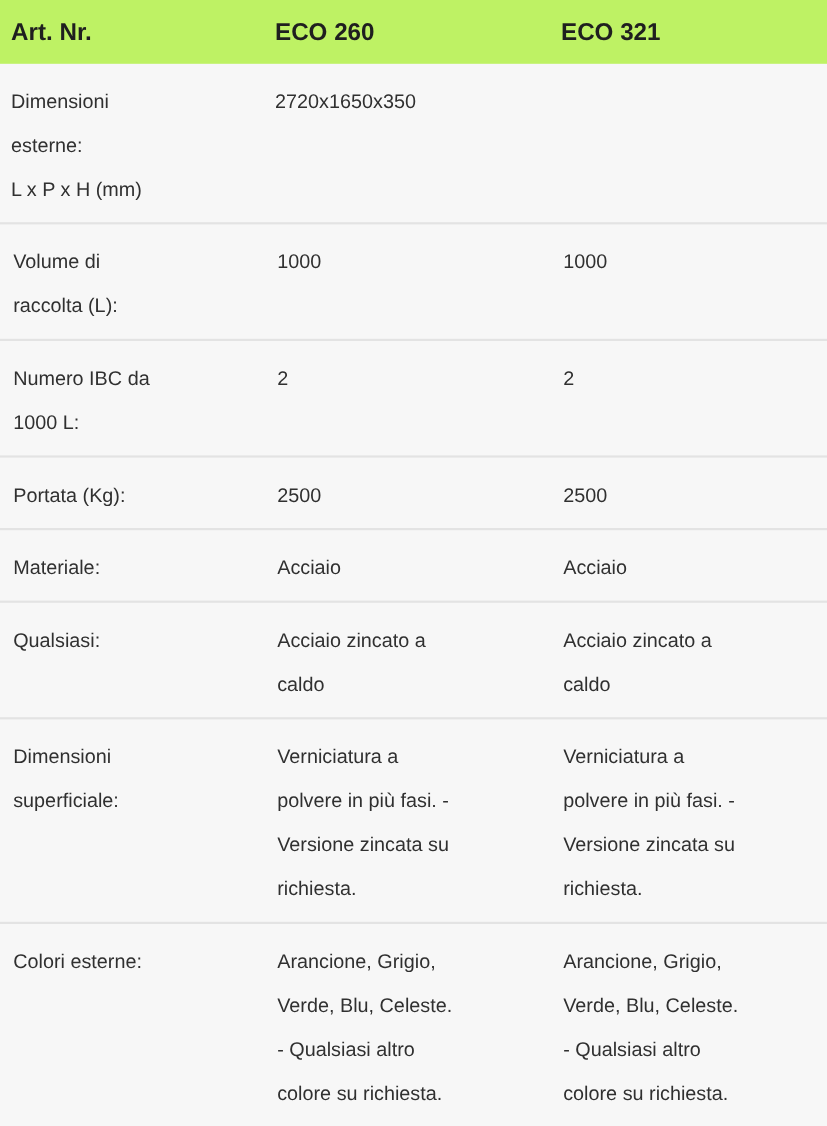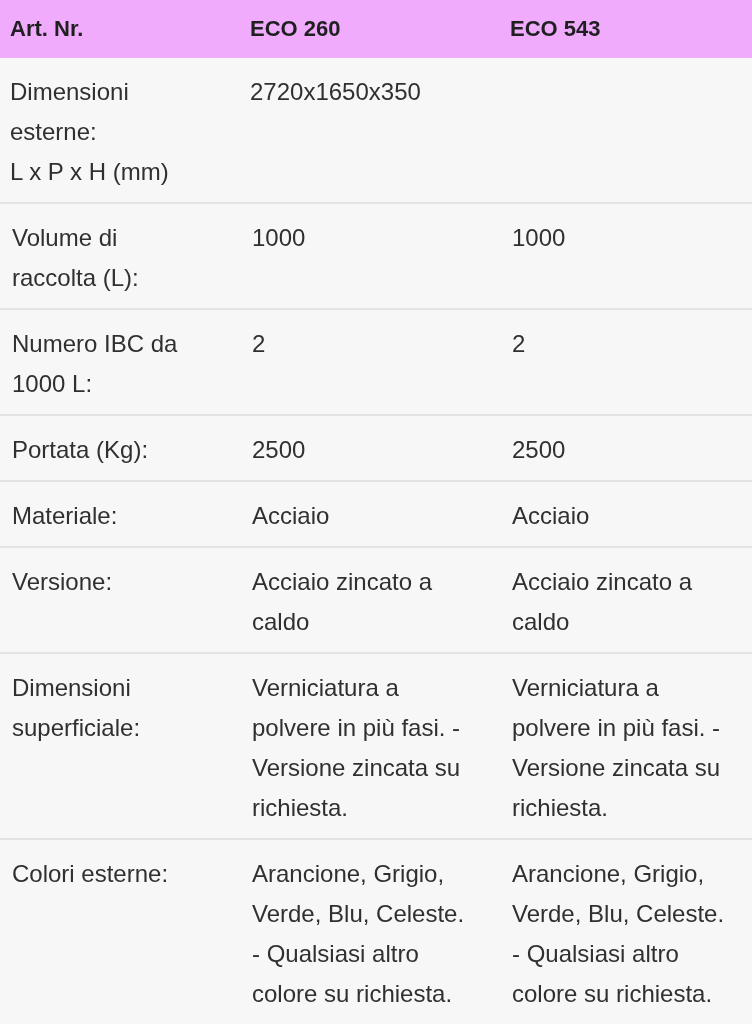--- a/index.html
+++ b/index.html
@@ -16,21 +16,21 @@
     height: 1024px;
     display: flex;
     flex-direction: column;
   }
   .grid-row {
     display: grid;
     grid-template-columns: 240px 260px 242px;
     padding-left: 10px;
   }
   .table-header {
-    background: #f0abfc;
+    background: #bef264;
     height: 58px;
     align-items: center;
     flex: 0 0 auto;
   }
   .table-header .cell {
     font-weight: bold;
     font-size: 22px;
     color: #1f1f1f;
     line-height: 58px;
     white-space: nowrap;
@@ -39,36 +39,36 @@
     padding-top: 14px;
     padding-bottom: 10px;
     align-items: start;
     flex: 0 0 auto;
   }
   .body-row + .body-row {
     border-top: 2px solid #e3e3e3;
     padding-left: 12px;
   }
   .cell {
-    font-size: 24px;
+    font-size: 18px;
     line-height: 40px;
     padding-right: 14px;
     white-space: pre-line;
     overflow: hidden;
   }
 </style>
 </head>
 <body>
 
 <div class="spec-table">
 
   <div class="grid-row table-header">
     <div class="cell">Art. Nr.</div>
     <div class="cell">ECO 260</div>
-    <div class="cell">ECO 543</div>
+    <div class="cell">ECO 321</div>
   </div>
 
   <div class="grid-row body-row">
     <div class="cell">Dimensioni
 esterne:
 L x P x H (mm)</div>
     <div class="cell">2720x1650x350</div>
   </div>
 
   <div class="grid-row body-row">
@@ -91,21 +91,21 @@
     <div class="cell">2500</div>
   </div>
 
   <div class="grid-row body-row">
     <div class="cell">Materiale:</div>
     <div class="cell">Acciaio</div>
     <div class="cell">Acciaio</div>
   </div>
 
   <div class="grid-row body-row">
-    <div class="cell">Versione:</div>
+    <div class="cell">Qualsiasi:</div>
     <div class="cell">Acciaio zincato a
 caldo</div>
     <div class="cell">Acciaio zincato a
 caldo</div>
   </div>
 
   <div class="grid-row body-row">
     <div class="cell">Dimensioni
 superficiale:</div>
     <div class="cell">Verniciatura a

